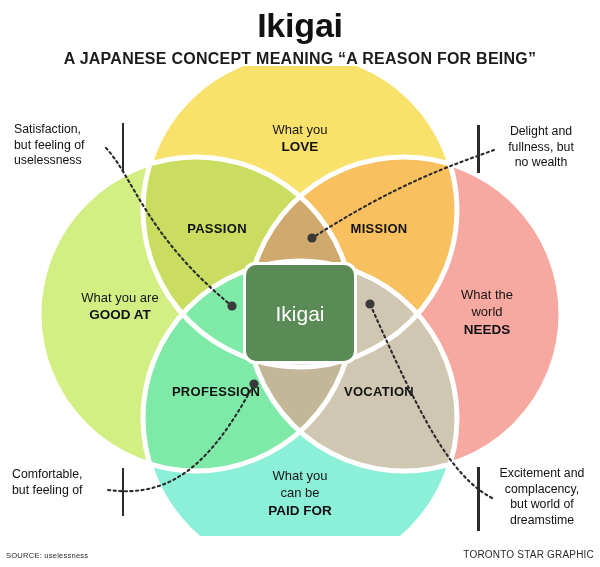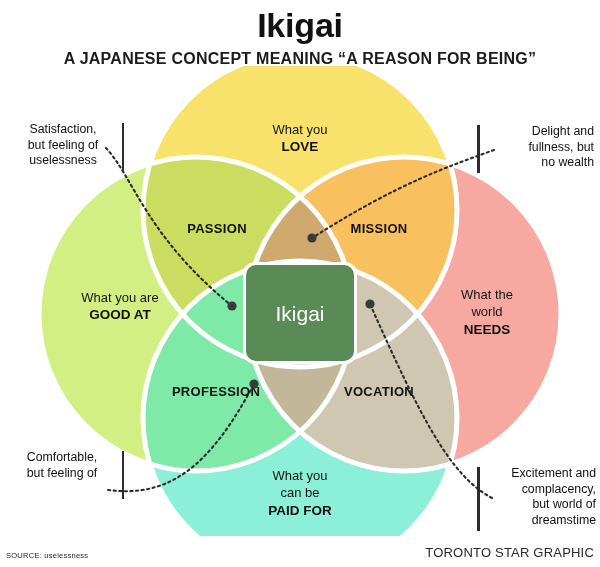--- a/index.html
+++ b/index.html
@@ -53,44 +53,44 @@
     line-height: 15.5px;
     color: #111111;
   }
   .callout .bar {
     position: absolute;
     top: 1px;
     width: 2.5px;
     background: #2b2b2b;
   }
   .callout-left {
+    text-align: left;
+  }
+  .callout-right {
     text-align: center;
-  }
-  .callout-right {
-    text-align: right;
   }
   .c-tl { left: 14px; top: 122px; width: 98px; }
   .c-tl .bar { right: -12px; height: 48px; }
-  .c-bl { left: 12px; top: 450px; width: 100px; }
+  .c-bl { left: 12px; top: 467px; width: 100px; }
   .c-bl .bar { right: -12px; height: 48px; }
   .c-tr { left: 488px; top: 124px; width: 106px; }
   .c-tr .bar { left: -11px; height: 48px; }
   .c-br { left: 488px; top: 466px; width: 108px; }
   .c-br .bar { left: -11px; height: 64px; }
   .footer-left {
     position: absolute;
     left: 6px; bottom: 6px;
     font-size: 7.6px;
     letter-spacing: 0.2px;
     color: #2a2a2a;
   }
   .footer-right {
     position: absolute;
     right: 6px; bottom: 6px;
-    font-size: 13px;
+    font-size: 10px;
     letter-spacing: 0.2px;
     color: #2a2a2a;
   }
   .vtext {
     font-size: 13px;
     fill: #151515;
     font-family: "Liberation Sans", sans-serif;
   }
   .vtext-bold {
     font-size: 13.5px;

